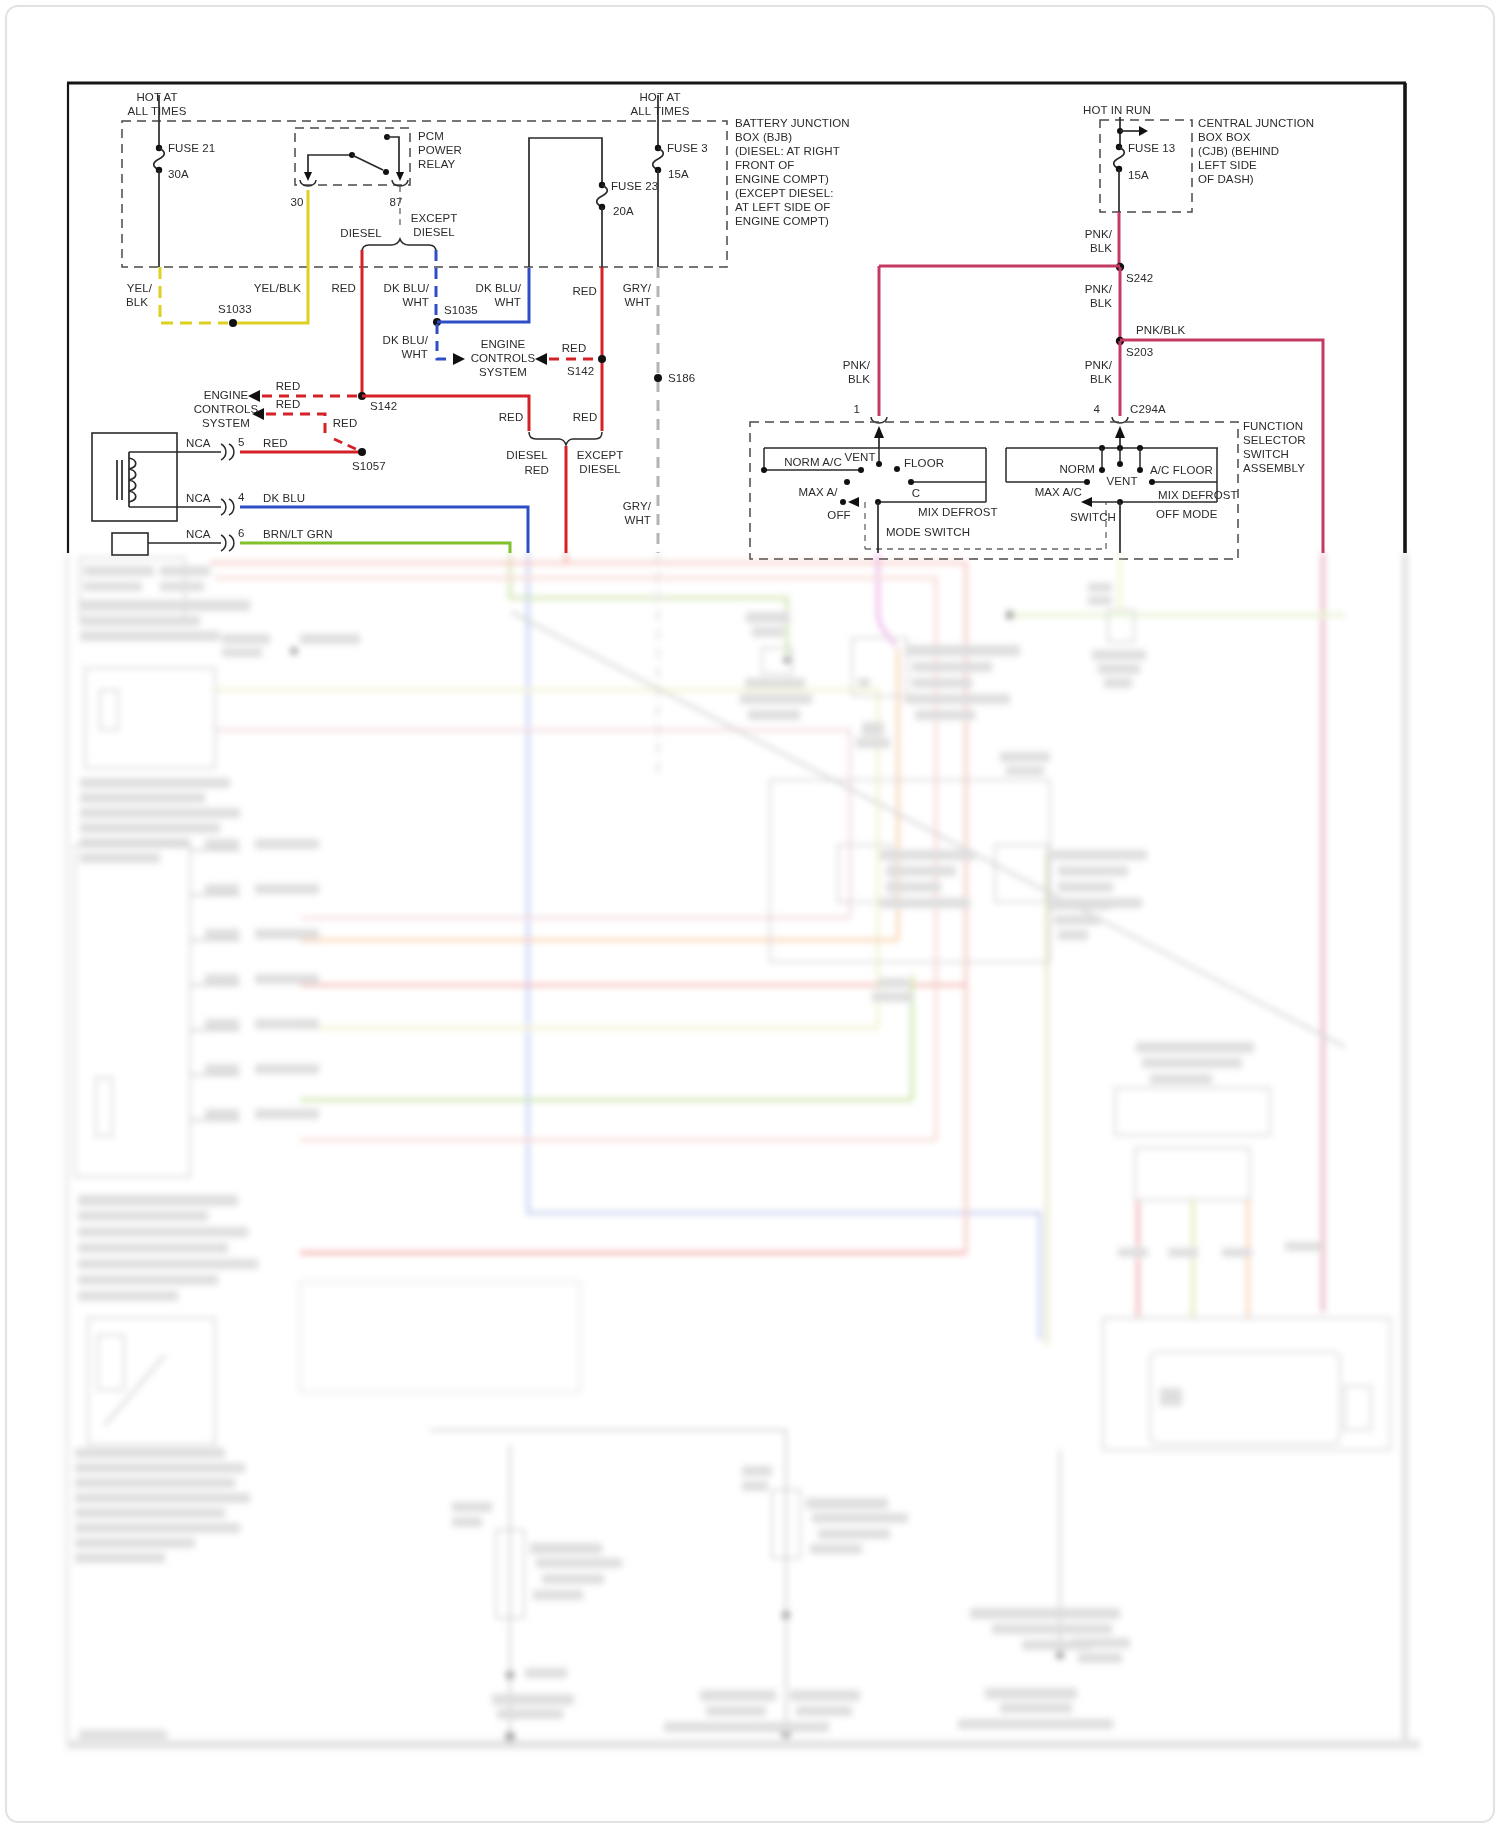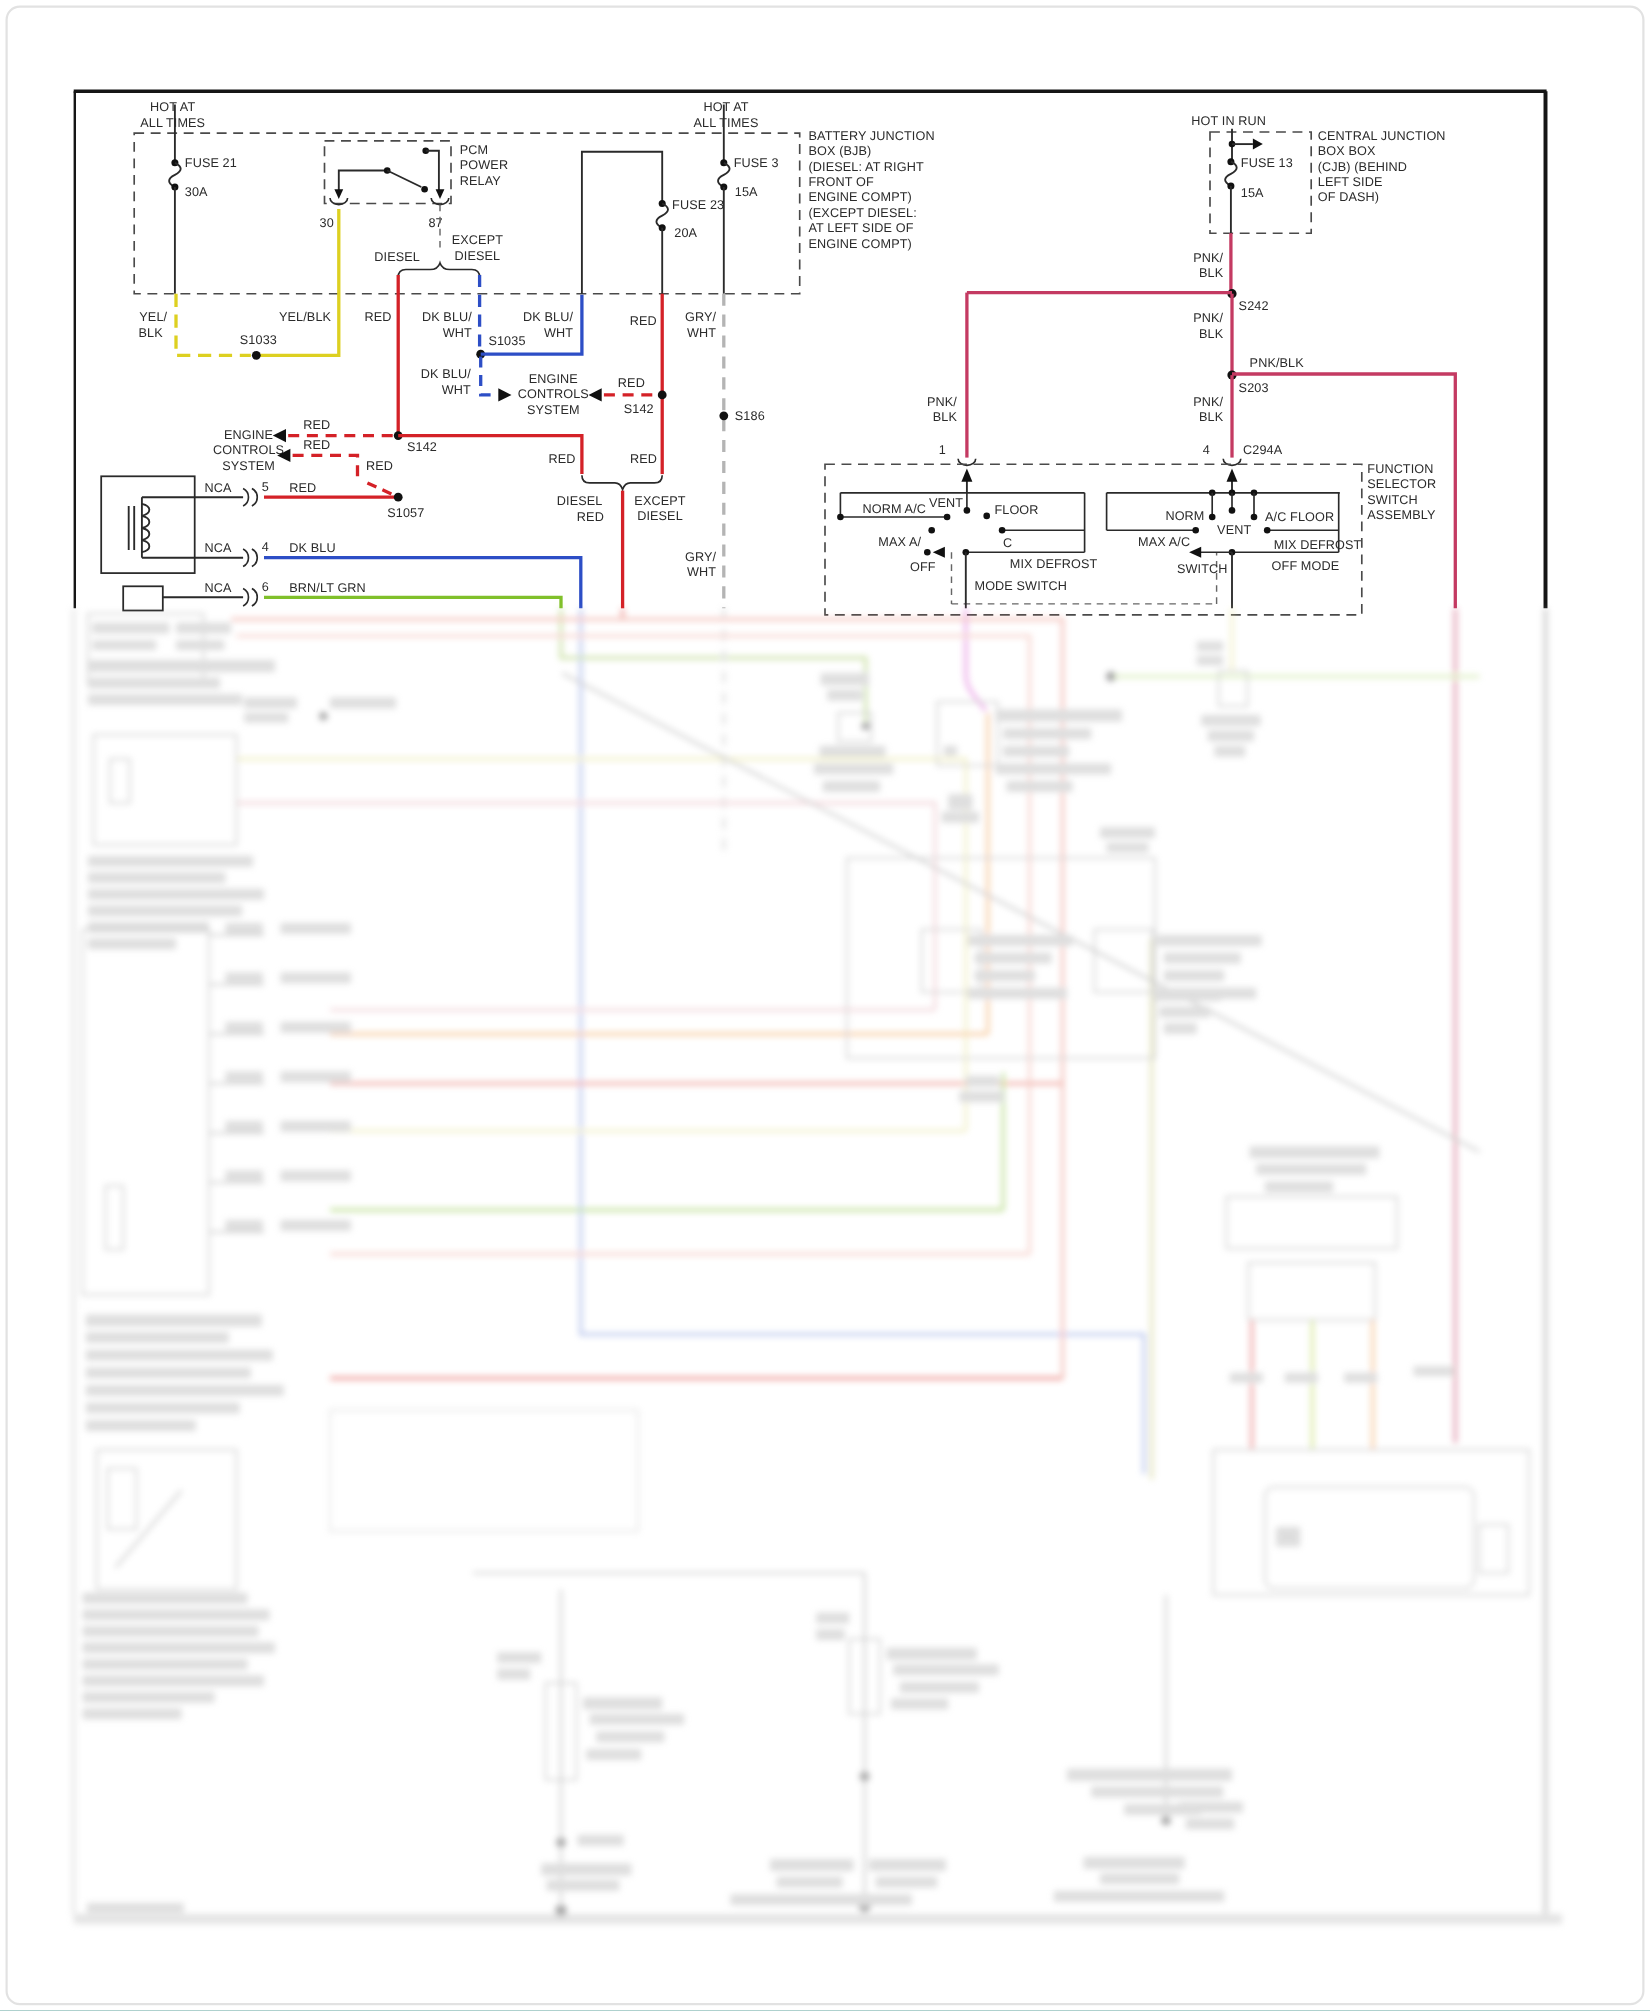--- a/index.html
+++ b/index.html
@@ -1,16 +1,16 @@
 <!DOCTYPE html>
 <html><head>
 <meta charset="utf-8">
 <style>
   html,body{margin:0;padding:0;background:#ffffff;}
-  .stage{width:1500px;height:1828px;position:relative;background:#0f766e;}
+  .stage{width:1500px;height:1828px;position:relative;background:#7dd3fc;}
   svg{display:block;font-family:"Liberation Sans", sans-serif;}
   .t{fill:#2b2b2b;stroke:none;font-size:11.5px;letter-spacing:0.1px;}
   .dashbox{fill:none;stroke:#4a4a4a;stroke-width:1.5;stroke-dasharray:9 6;}
   .idash{fill:none;stroke:#666;stroke-width:1.3;stroke-dasharray:6 5;}
   .lead{fill:none;stroke:#2a2a2a;stroke-width:1.7;}
   .rail{fill:none;stroke:#2a2a2a;stroke-width:1.5;}
   .wire{fill:none;stroke-width:3;}
   .dot{fill:#111;stroke:none;}
   .arr{fill:#111;stroke:none;}
   .gbar{fill:#c9c9c9;stroke:none;}

